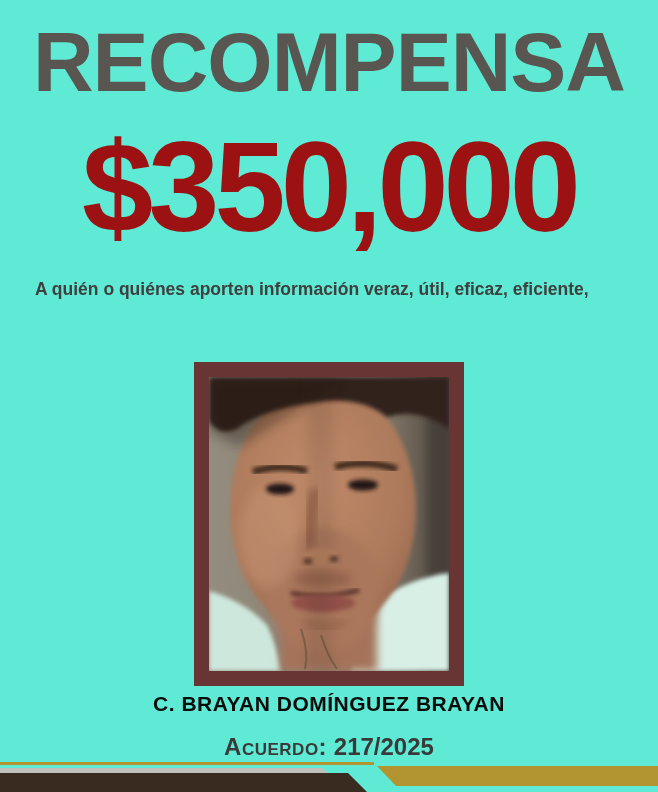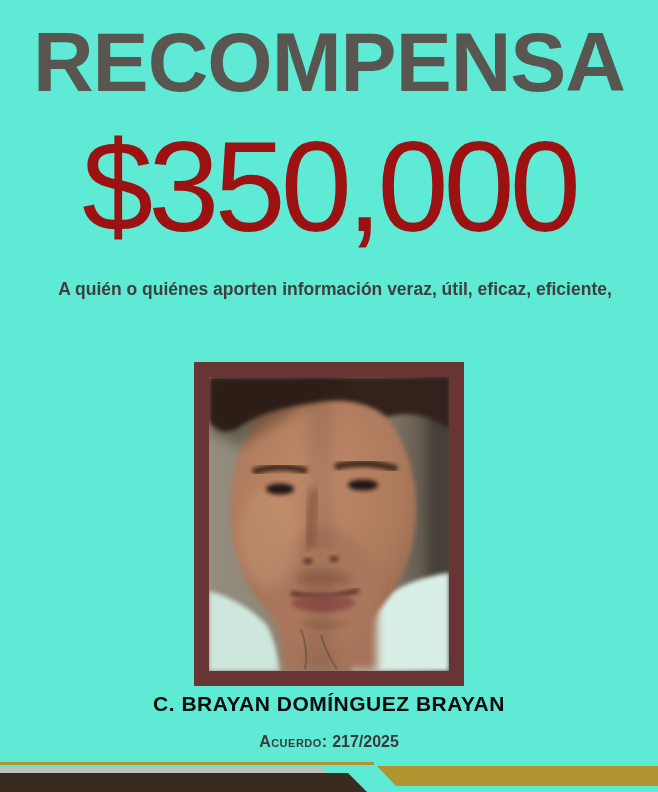--- a/index.html
+++ b/index.html
@@ -7,41 +7,41 @@
     position:relative;width:658px;height:792px;background:#5eead4;
     overflow:hidden;font-family:"Liberation Sans","DejaVu Sans",sans-serif;
   }
   .title{
     position:absolute;top:20px;left:0;width:658px;text-align:center;
     font-size:84px;font-weight:900;letter-spacing:-1px;line-height:1;
     color:#595651;white-space:nowrap;
   }
   .amount{
     position:absolute;top:123px;left:0;width:658px;text-align:center;
-    font-size:128px;font-weight:400;letter-spacing:-5px;line-height:1;
+    font-size:128px;font-weight:700;letter-spacing:-5px;line-height:1;
     color:#9C1111;white-space:nowrap;
   }
   .desc{
     position:absolute;top:278px;left:35px;width:600px;
     font-size:17.5px;font-weight:bold;color:#3F3F3F;line-height:22px;
-    text-align:center;
+    text-align:left;
   }
   .photo-frame{
     position:absolute;top:362px;left:194px;width:240px;height:294px;
     border:15px solid #693434;background:#8d8678;
   }
   .photo-frame svg{display:block;width:240px;height:294px;}
   .person-name{
     position:absolute;top:692px;left:0;width:658px;text-align:center;
     font-size:21px;font-weight:900;letter-spacing:0.5px;color:#0b0b0b;
     white-space:nowrap;
   }
   .acuerdo{
     position:absolute;top:733px;left:0;width:658px;text-align:center;
-    font-size:16px;color:#3A3A3A;white-space:nowrap;
+    font-size:24px;color:#3A3A3A;white-space:nowrap;
   }
   .acuerdo .acuerdo-label{font-variant:small-caps;font-weight:bold;letter-spacing:0.5px;}
   .acuerdo .acuerdo-value{font-weight:900;}
   .footer-art{position:absolute;left:0;bottom:0;width:658px;height:34px;}
 </style>
 </head>
 <body>
 
 <div class="poster">
 

